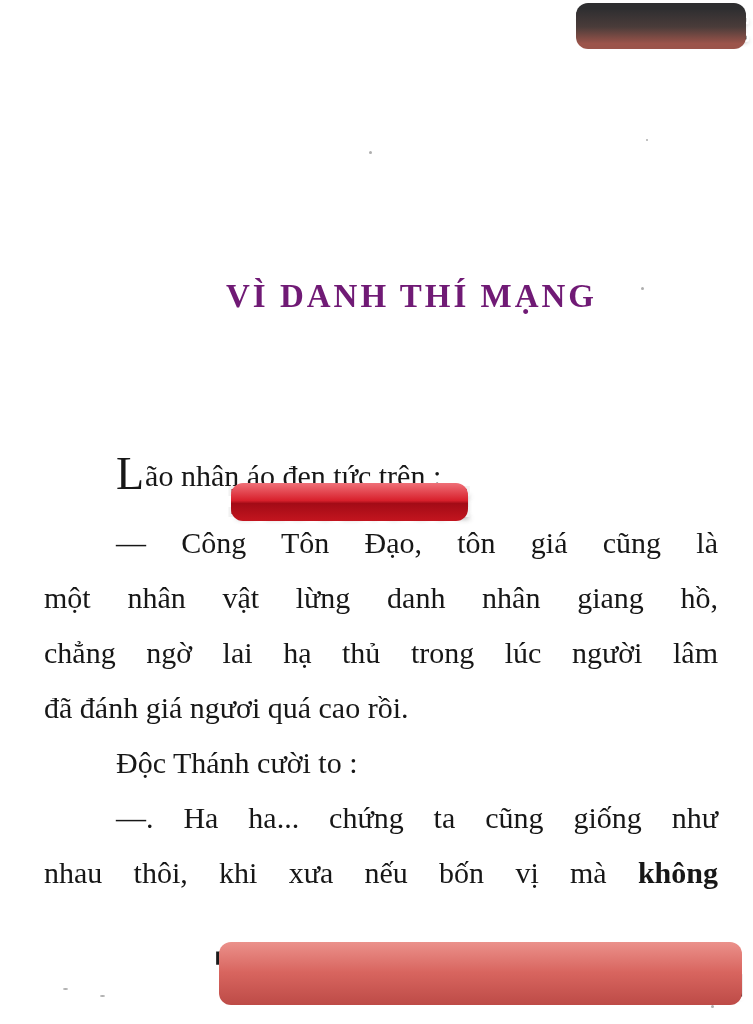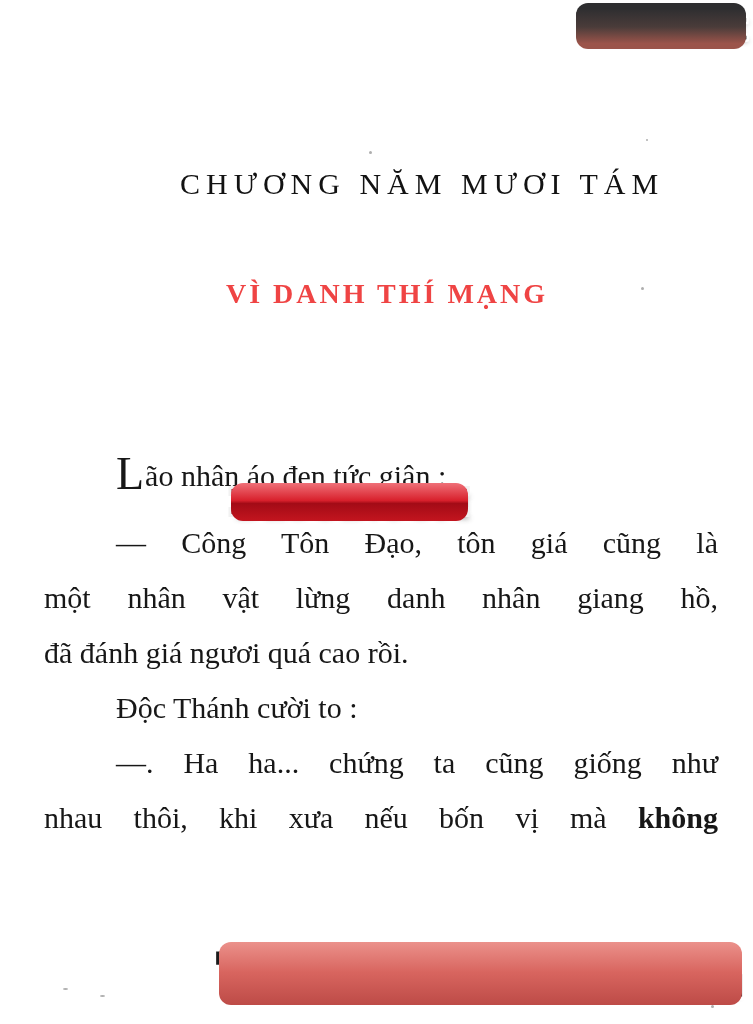--- a/index.html
+++ b/index.html
@@ -10,22 +10,22 @@
   }
 
   
   .chapter-kicker {
     position:absolute; top:167px; left:180px;
     font-size:30px; letter-spacing:6px; font-weight:normal;
     color:#121212; white-space:nowrap;
   }
   .chapter-title {
     position:absolute; top:278px; left:226px;
-    font-size:28px; letter-spacing:3px; font-weight:bold;
-    color:#ef4444; white-space:nowrap;
+    font-size:33px; letter-spacing:3px; font-weight:bold;
+    color:#701a75; white-space:nowrap;
   }
 
   
   .text-block {
     position:absolute; left:44px; top:446px; width:674px;
     font-size:30px; color:#171717;
   }
   .line { height:55px; line-height:55px; }
   .j    { text-align:justify; text-align-last:justify; }
   .indent { padding-left:72px; }
@@ -100,31 +100,31 @@
 </style>
 </head>
 <body>
 
 <div class="page">
 
   <div class="wm wm-tc4s" data-text="TC4S.net">
     <span class="fill">TC4S.net</span>
   </div>
 
-  <div class="chapter-kicker">CHƯƠNG NĂM MƯƠI TÁM</div>
   <div class="chapter-title">VÌ DANH THÍ MẠNG</div>
 
   <div class="text-block">
 
     <div class="line indent sp-after">
-      <span class="dropcap">L</span><span>ão nhân áo đen tức giận :</span>
+      <span class="dropcap">L</span><span>ão nhân áo đen tức trên :</span>
     </div>
 
     <div class="line j indent">— Công Tôn Đạo, tôn giá cũng là</div>
     <div class="line j">một nhân vật lừng danh nhân giang hồ,</div>
+    <div class="line j">chẳng ngờ lai hạ thủ trong lúc người lâm</div>
     <div class="line">đã đánh giá ngươi quá cao rồi.</div>
 
     <div class="line indent">Độc Thánh cười to :</div>
 
     <div class="line j indent">—. Ha ha... chứng ta cũng giống như</div>
     <div class="line j"><span>nhau thôi, khi xưa nếu bốn vị mà </span><span class="b">không</span></div>
   </div>
 
   <div class="wm wm-dlsub" data-text="DLSUB.COM">
     <span class="fill">DLSUB.COM</span>

